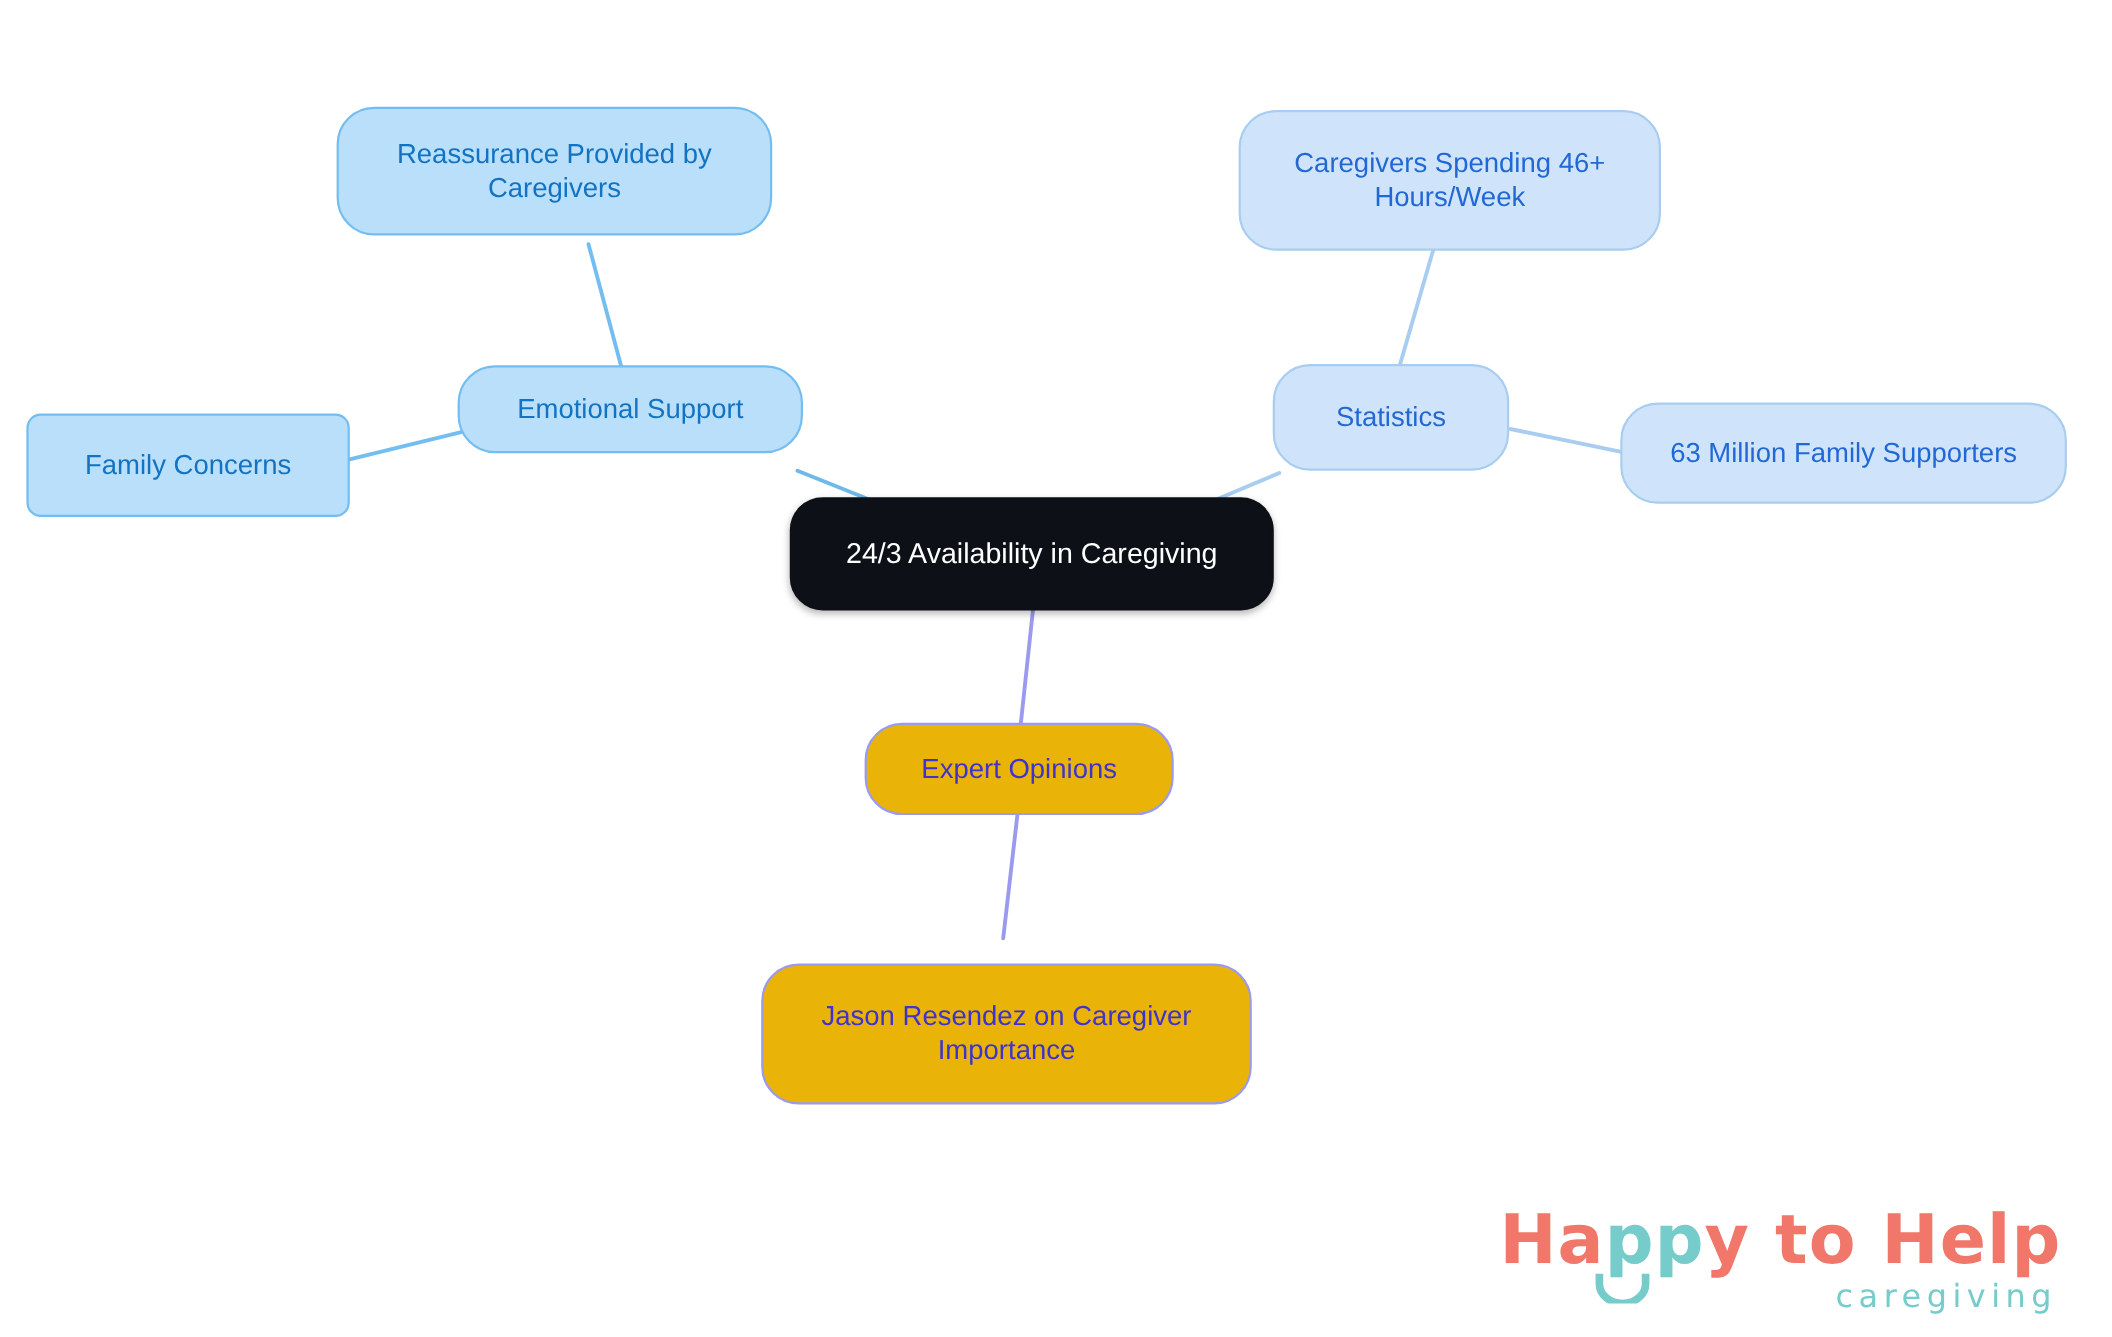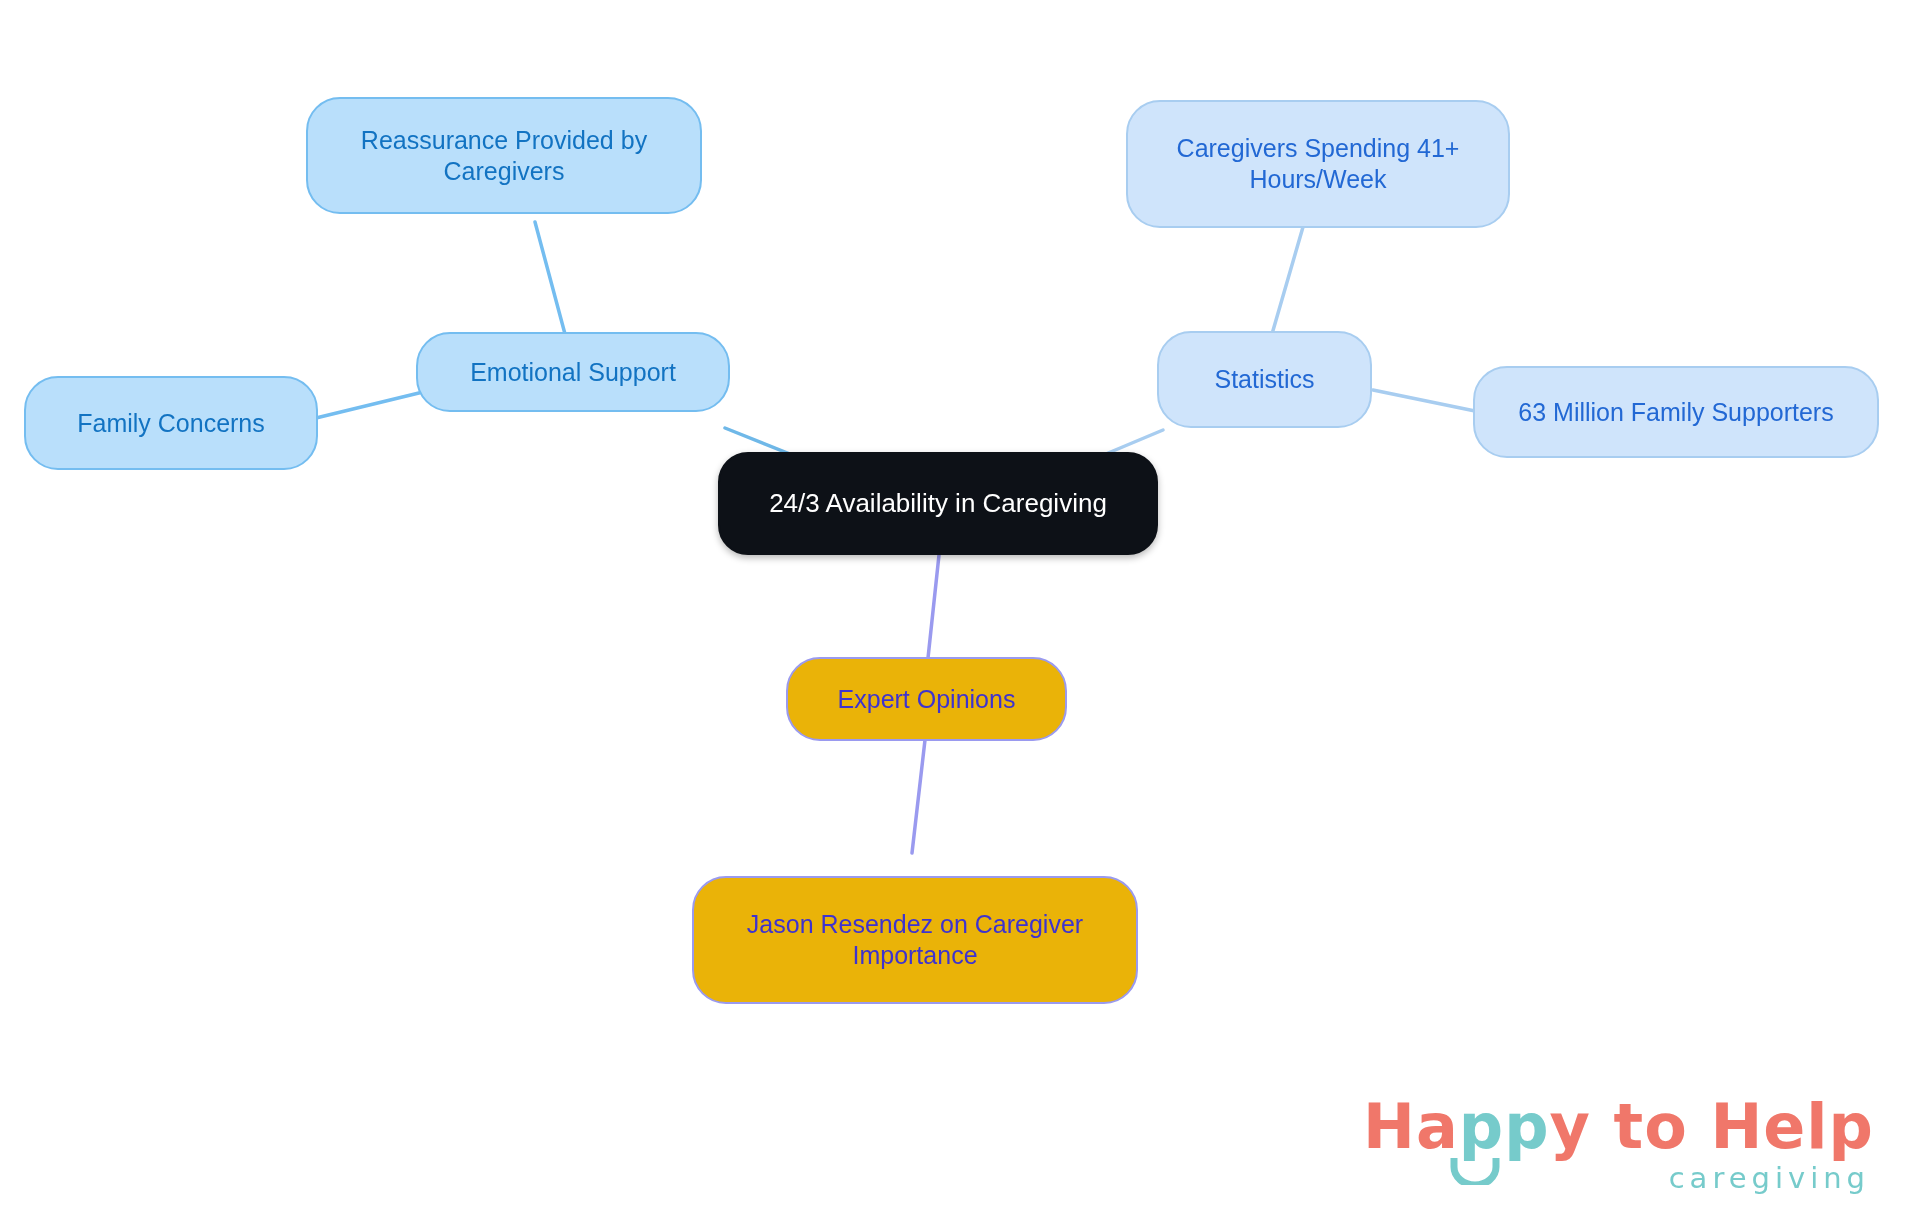--- a/index.html
+++ b/index.html
@@ -142,30 +142,30 @@
 
   <div class="node node-blue" style="left:306px; top:97px; width:396px; height:117px;">
     <span>Reassurance Provided by
 Caregivers</span>
   </div>
 
   <div class="node node-blue" style="left:416px; top:332px; width:314px; height:80px;">
     <span>Emotional Support</span>
   </div>
 
-  <div class="node node-blue" style="left:24px; top:376px; width:294px; height:94px;">
+  <div class="node node-blue" style="left:24px; top:376px; width:294px; height:94px;border-radius:13px;">
     <span>Family Concerns</span>
   </div>
 
   <div class="node node-root" style="left:718px; top:452px; width:440px; height:103px;">
     <span>24/3 Availability in Caregiving</span>
   </div>
 
   <div class="node node-blue-light" style="left:1126px; top:100px; width:384px; height:128px;">
-    <span>Caregivers Spending 41+
+    <span>Caregivers Spending 46+
 Hours/Week</span>
   </div>
 
   <div class="node node-blue-light" style="left:1157px; top:331px; width:215px; height:97px;">
     <span>Statistics</span>
   </div>
 
   <div class="node node-blue-light" style="left:1473px; top:366px; width:406px; height:92px;">
     <span>63 Million Family Supporters</span>
   </div>

